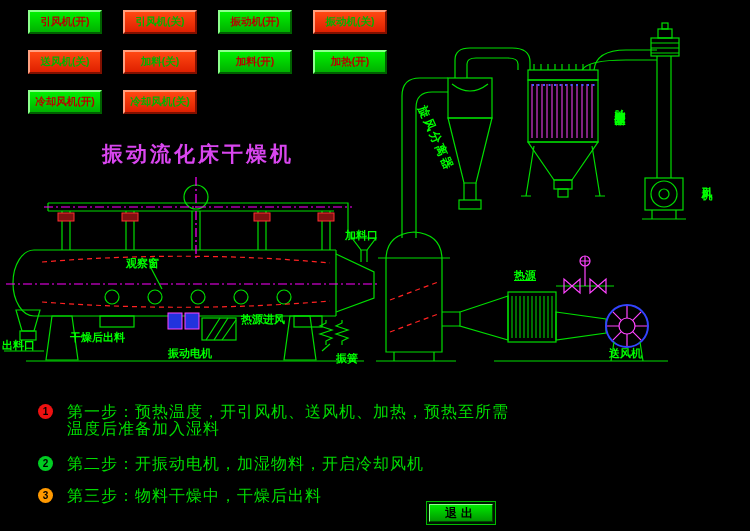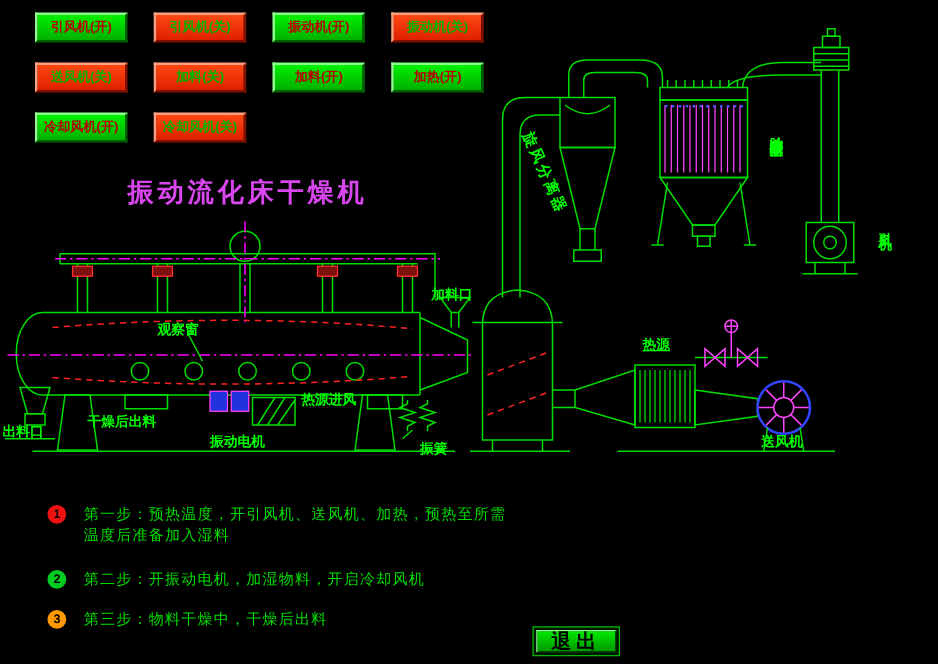--- a/index.html
+++ b/index.html
@@ -22,27 +22,27 @@
   .dlabel{position:absolute;color:#00ff00;font-size:11px;font-weight:bold;white-space:nowrap;}
   .vlabel{writing-mode:vertical-rl;text-orientation:upright;letter-spacing:1px;white-space:normal;}
   .rlabel{transform:rotate(66deg);transform-origin:0 0;font-size:12px;letter-spacing:2px;}
   
   .step{position:absolute;left:38px;display:flex;align-items:flex-start;}
   .badge{width:15px;height:15px;border-radius:50%;margin:1px 14px 0 0;flex:0 0 auto;
          color:#000;font-size:10px;font-weight:bold;text-align:center;line-height:15px;}
   .badge-1{background:#ee1111;}
   .badge-2{background:#00cc22;}
   .badge-3{background:#ff9900;}
-  .step-text{color:#00dd00;font-size:12px;line-height:17px;letter-spacing:1px;}
+  .step-text{color:#00dd00;font-size:16px;line-height:17px;letter-spacing:1px;}
   
   .exit-wrap{position:absolute;left:426px;top:501px;border:1px solid #00bb00;padding:2px;background:#001500;}
   .exit-btn{width:64px;height:18px;box-sizing:border-box;display:flex;align-items:center;justify-content:center;
             background:linear-gradient(#00e800,#009800);border:1px solid;
             border-color:#90ff90 #004800 #004800 #90ff90;
-            color:#000;font-size:16px;font-weight:bold;letter-spacing:4px;cursor:pointer;}
+            color:#000;font-size:12px;font-weight:bold;letter-spacing:4px;cursor:pointer;}
   svg{position:absolute;left:0;top:0;}
 </style>
 </head>
 <body>
 
 <div class="screen">
 
   <svg width="750" height="531" viewBox="0 0 750 531">
     <g stroke="#00dd00" fill="none" stroke-width="1.2">
 

